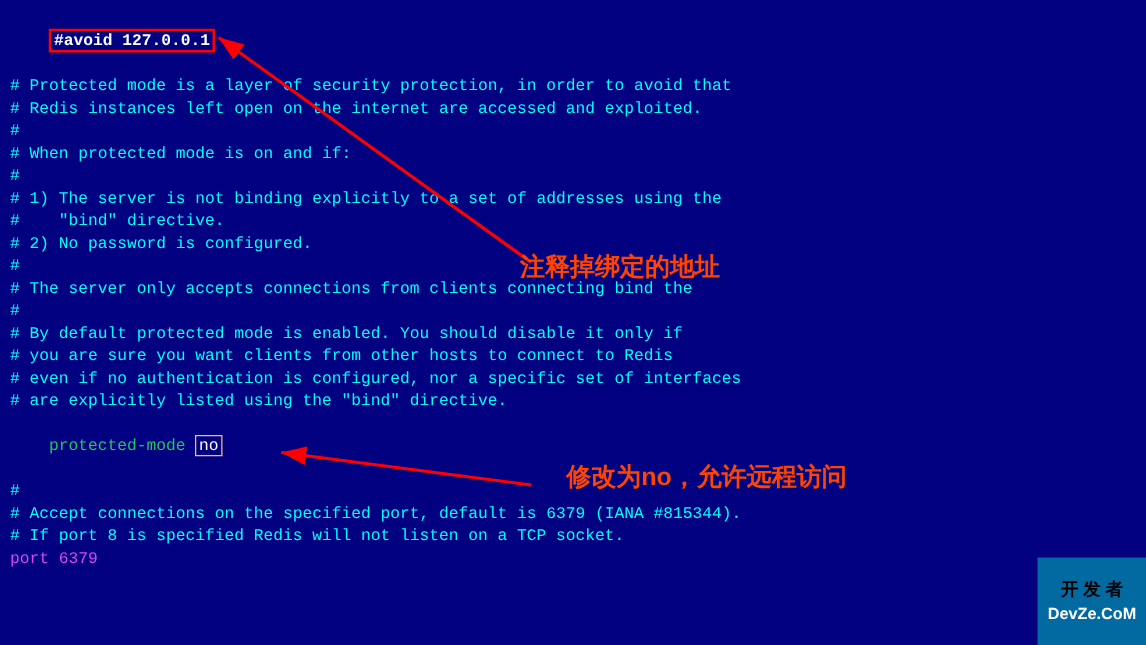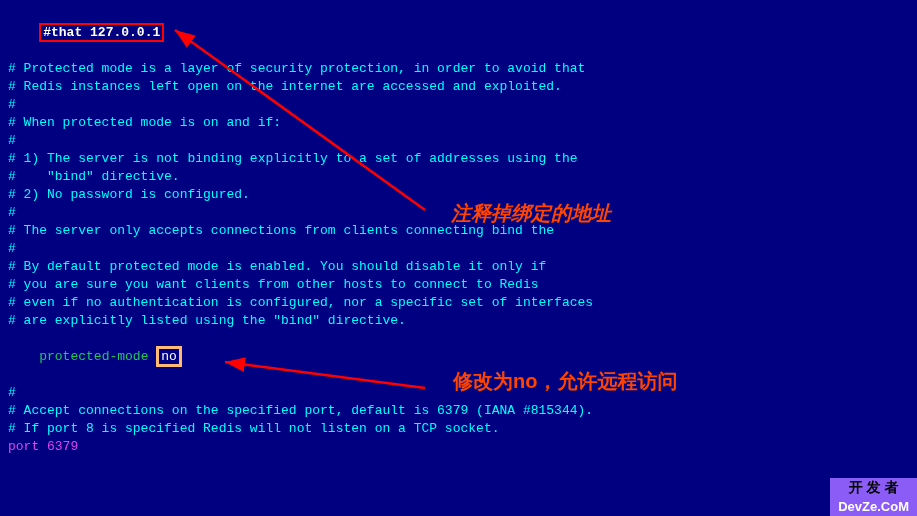--- a/index.html
+++ b/index.html
@@ -30,45 +30,45 @@
     .highlight-box {
       display: inline;
       background: transparent;
       border: 2px solid red;
       color: #ffffff;
       font-weight: bold;
       padding: 0 2px;
     }
     .keyword-no {
       background: transparent;
-      border: 3px solid #fdba74;
+      border: 1px solid #fdba74;
       color: #ffffff;
       display: inline;
       padding: 0 2px;
     }
     
     .annotation {
       position: absolute;
       color: #ff4400;
       font-family: 'Microsoft YaHei', 'SimHei', Arial, sans-serif;
       font-size: 20px;
       font-weight: bold;
       white-space: nowrap;
     }
     
     .watermark {
       position: absolute;
       bottom: 0;
       right: 0;
-      background: #8b5cf6;
+      background: #0369a1;
       color: #ffffff;
       font-family: Arial, sans-serif;
       font-size: 13px;
       font-weight: bold;
-      padding: 0 8px;
+      padding: 16px 8px;
       line-height: 1.4;
       text-align: center;
     }
     .watermark .top-line {
       color: #000000;
       font-size: 14px;
     }
     
     .svg-overlay {
       position: absolute;
@@ -78,21 +78,21 @@
       height: 516px;
       pointer-events: none;
     }
   </style>
 </head>
 <body>
 
 <div class="terminal">
 
   <div class="line">
-    <span class="highlight-box">#that 127.0.0.1</span>
+    <span class="highlight-box">#avoid 127.0.0.1</span>
   </div>
 
   <div class="line comment"># Protected mode is a layer of security protection, in order to avoid that</div>
   <div class="line comment"># Redis instances left open on the internet are accessed and exploited.</div>
   <div class="line comment">#</div>
   <div class="line comment"># When protected mode is on and if:</div>
   <div class="line comment">#</div>
   <div class="line comment"># 1) The server is not binding explicitly to a set of addresses using the</div>
   <div class="line comment">#    "bind" directive.</div>
   <div class="line comment"># 2) No password is configured.</div>
@@ -119,21 +119,21 @@
       <marker id="arrowhead-red" markerWidth="8" markerHeight="6" refX="8" refY="3" orient="auto">
         <polygon points="0 0, 8 3, 0 6" fill="red"></polygon>
       </marker>
     </defs>
 
     <line x1="425" y1="210" x2="175" y2="30" stroke="red" stroke-width="2.5" marker-end="url(#arrowhead-red)"></line>
 
     <line x1="425" y1="388" x2="225" y2="362" stroke="red" stroke-width="2.5" marker-end="url(#arrowhead-red)"></line>
   </svg>
 
-  <div class="annotation" style="left: 451px; top: 200px; font-style: italic;">注释掉绑定的地址</div>
+  <div class="annotation" style="left: 416px; top: 200px;">注释掉绑定的地址</div>
 
   <div class="annotation" style="left: 453px; top: 368px;">修改为no，允许远程访问</div>
 
   <div class="watermark">
     <div class="top-line">开 发 者</div>
     <div>DevZe.CoM</div>
   </div>
 
 </div>
 

